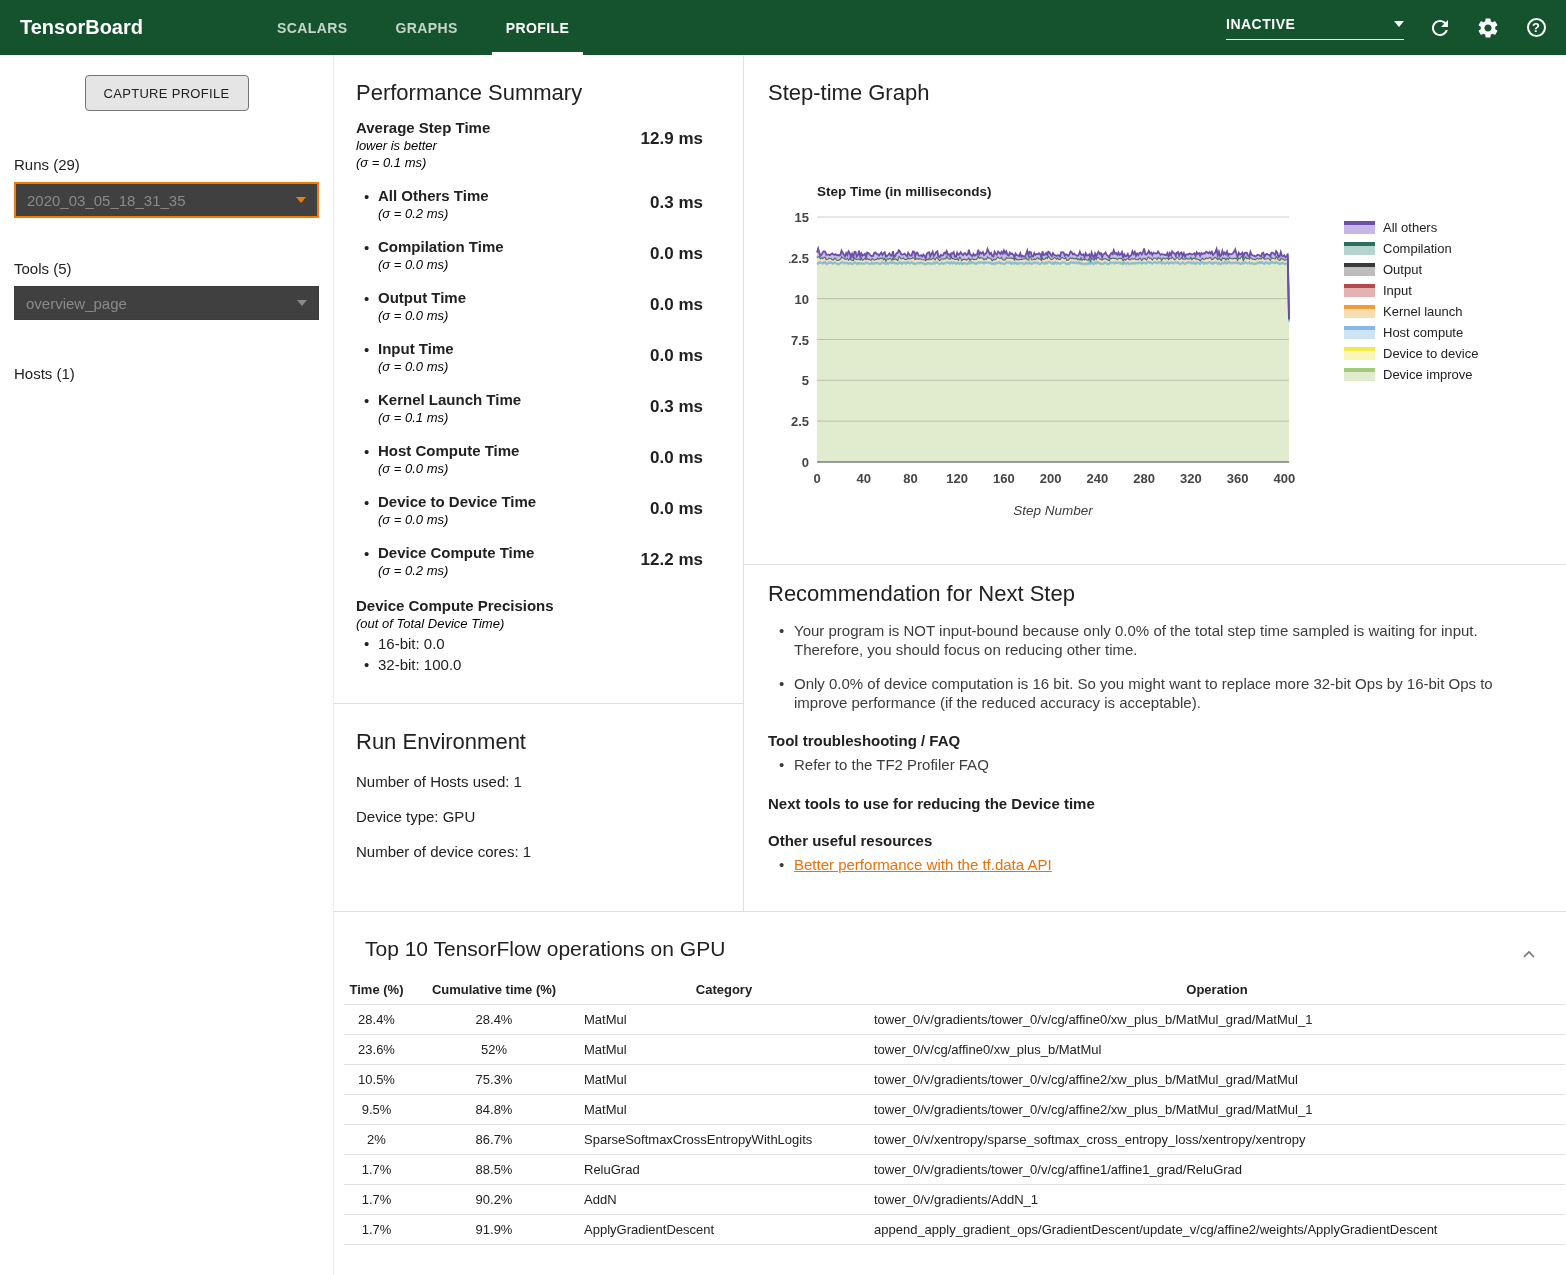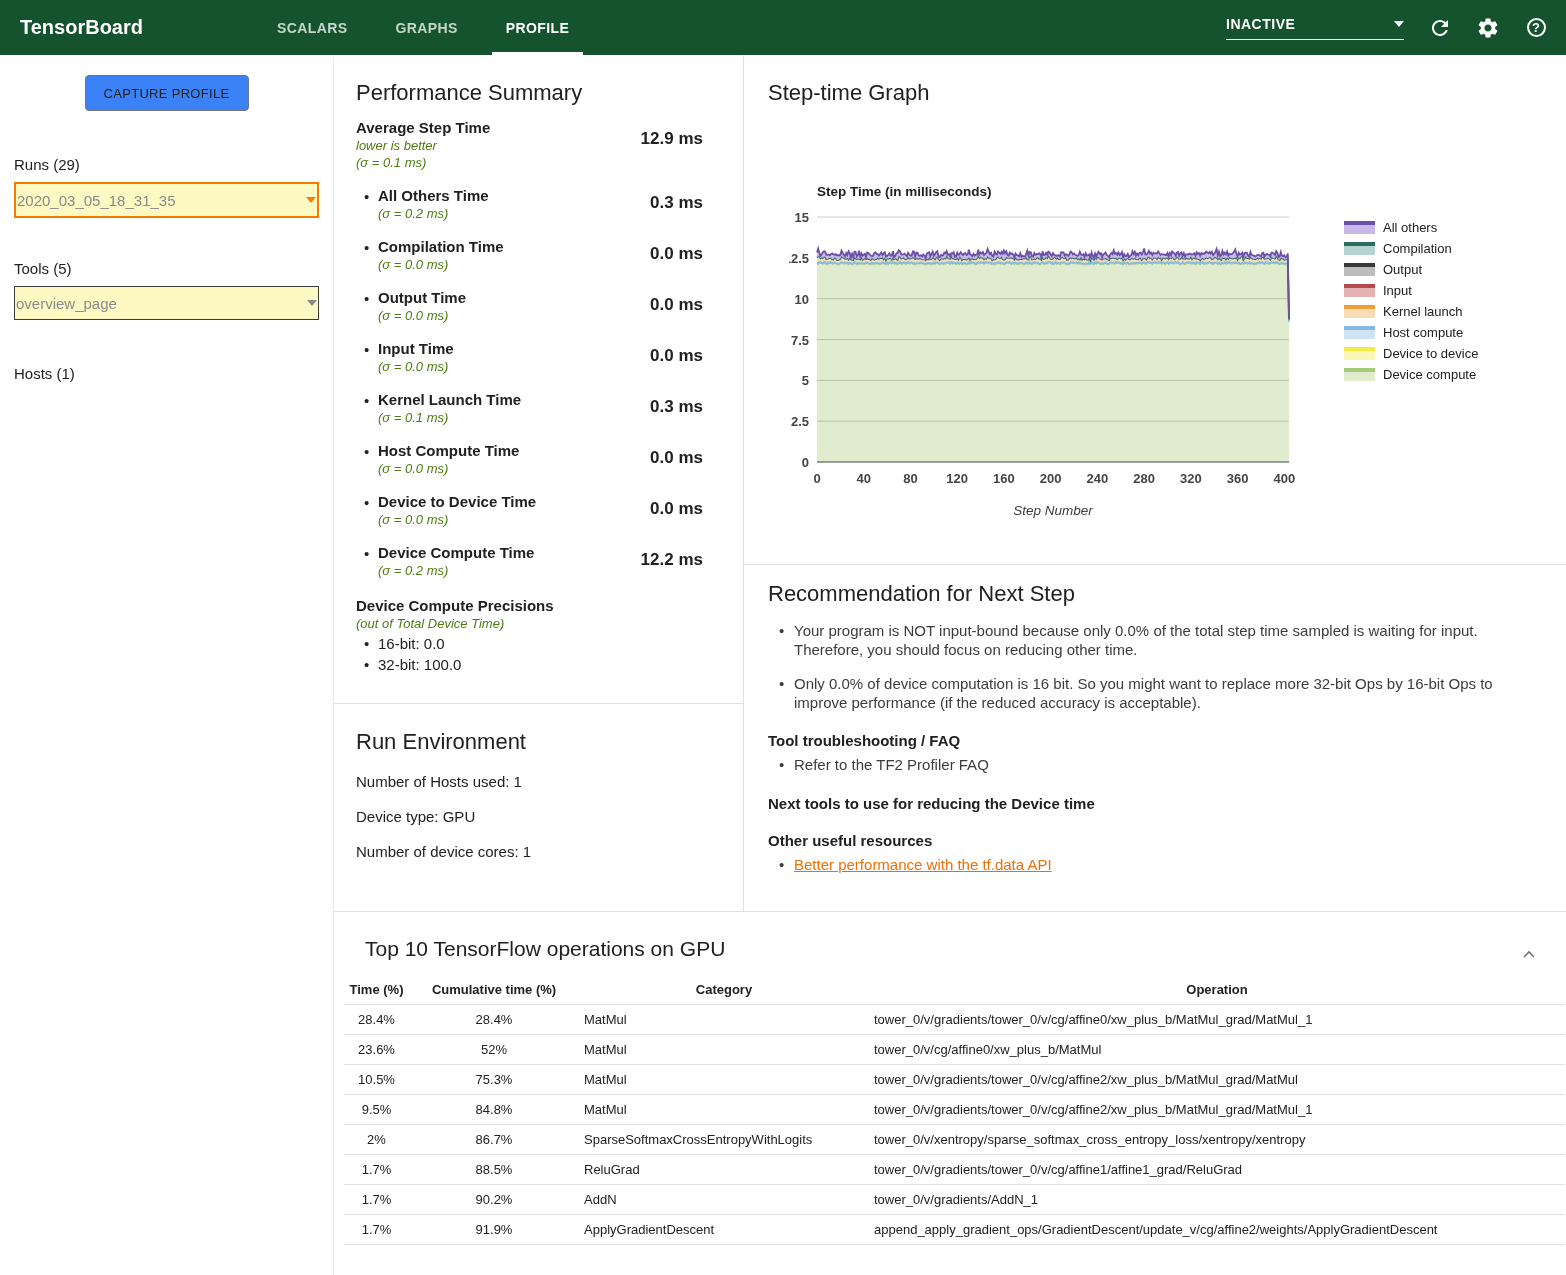--- a/index.html
+++ b/index.html
@@ -25,43 +25,43 @@
     width:178px; border-bottom:1px solid rgba(255,255,255,.95); display:flex; align-items:center;
     justify-content:space-between; padding-bottom:7px; font-size:14px; font-weight:700; letter-spacing:.5px; cursor:pointer;
   }
   .caret-w { width:0; height:0; border-left:5px solid transparent; border-right:5px solid transparent; border-top:6px solid #fff; }
   .hicon { width:24px; height:24px; display:flex; align-items:center; justify-content:center; cursor:pointer; }
   .help-circle { width:19px; height:19px; border:2px solid #fff; border-radius:50%; font-size:13px; font-weight:700; display:flex; align-items:center; justify-content:center; }
   
   .layout { display:flex; height:1220px; }
   aside { width:334px; flex-shrink:0; border-right:1px solid #ebebeb; padding-top:20px; }
   .capture-btn {
-    display:block; margin:0 auto; width:164px; height:36px; background:#3b82f6; border:1px solid #757575;
+    display:block; margin:0 auto; width:164px; height:36px; background:#e5e5e5; border:1px solid #757575;
     border-radius:4px; font-size:13px; letter-spacing:.3px; color:#212121; font-family:inherit; cursor:pointer;
   }
   .side-field { margin:0 14px; }
   .field-label { font-size:15px; color:#212121; }
   .lbl-runs { margin-top:45px; }
   .lbl-tools { margin-top:42px; }
   .lbl-hosts { margin-top:45px; }
   .select-box {
     height:34px; border:1px solid #3c3c3c; display:flex; align-items:center; justify-content:space-between;
-    padding:0 1px; font-size:15px; color:#8a8a8a; margin-top:9px; cursor:pointer; background:#fef9c3;
+    padding:0 11px; font-size:15px; color:#8a8a8a; margin-top:9px; cursor:pointer; background:#404040;
   }
   .select-box.runs { border:2px solid #f57c00; height:36px; }
   .caret-g { width:0; height:0; border-left:5px solid transparent; border-right:5px solid transparent; border-top:6px solid #8a8a8a; }
   .caret-o { border-top-color:#f57c00; }
   main { flex:1; display:flex; flex-direction:column; }
   .top-row { display:flex; height:856px; }
   
   .perf-col { width:410px; flex-shrink:0; border-right:1px solid #e0e0e0; padding:0 22px; }
   .section-title { font-size:22px; font-weight:400; color:#212121; margin:25px 0 0; }
   .avg-block { position:relative; margin-top:13px; }
   .m-label { font-size:15px; font-weight:700; color:#212121; }
-  .m-sub { font-size:13px; font-style:italic; color:#4d7c0f; margin-top:2px; }
+  .m-sub { font-size:13px; font-style:italic; color:#000000; margin-top:2px; }
   .m-value { position:absolute; right:18px; top:10px; font-size:17px; font-weight:700; color:#212121; }
   .metric { position:relative; margin-top:17px; padding-left:22px; }
   .metric .bullet { position:absolute; left:8px; top:1px; font-size:15px; color:#212121; }
   .metric .m-value { top:6px; }
   .prec-title { font-size:15px; font-weight:700; margin-top:19px; }
   .prec-list { margin:4px 0 0; padding-left:22px; list-style:none; }
   .prec-list li { font-size:15px; color:#212121; margin-top:4px; position:relative; }
   .prec-list li::before { content:"•"; position:absolute; left:-14px; }
   .perf-divider { border:none; border-top:1px solid #e0e0e0; margin:30px -22px 0; }
   .env-line { font-size:15px; color:#212121; margin-top:18px; }
@@ -283,21 +283,21 @@
               <div class="legend-row">
                 <span class="legend-swatch" style="background: linear-gradient(rgb(133, 185, 230) 0px, rgb(133, 185, 230) 4px, rgb(207, 227, 245) 4px, rgb(207, 227, 245) 13px);"></span>
                 <span class="legend-label">Host compute</span>
               </div>
               <div class="legend-row">
                 <span class="legend-swatch" style="background: linear-gradient(rgb(242, 234, 73) 0px, rgb(242, 234, 73) 4px, rgb(250, 246, 183) 4px, rgb(250, 246, 183) 13px);"></span>
                 <span class="legend-label">Device to device</span>
               </div>
               <div class="legend-row">
                 <span class="legend-swatch" style="background: linear-gradient(rgb(163, 203, 119) 0px, rgb(163, 203, 119) 4px, rgb(225, 236, 207) 4px, rgb(225, 236, 207) 13px);"></span>
-                <span class="legend-label">Device compute</span>
+                <span class="legend-label">Device improve</span>
               </div>
             </div>
         </div>
         <div class="reco-block">
           <h2 class="section-title">Recommendation for Next Step</h2>
           <ul class="reco-list" id="reco-bullets">
               <li>Your program is NOT input-bound because only 0.0% of the total step time sampled is waiting for input. Therefore, you should focus on reducing other time.</li>
               <li>Only 0.0% of device computation is 16 bit. So you might want to replace more 32-bit Ops by 16-bit Ops to improve performance (if the reduced accuracy is acceptable).</li>
             </ul>
           <div class="reco-sub">Tool troubleshooting / FAQ</div>

